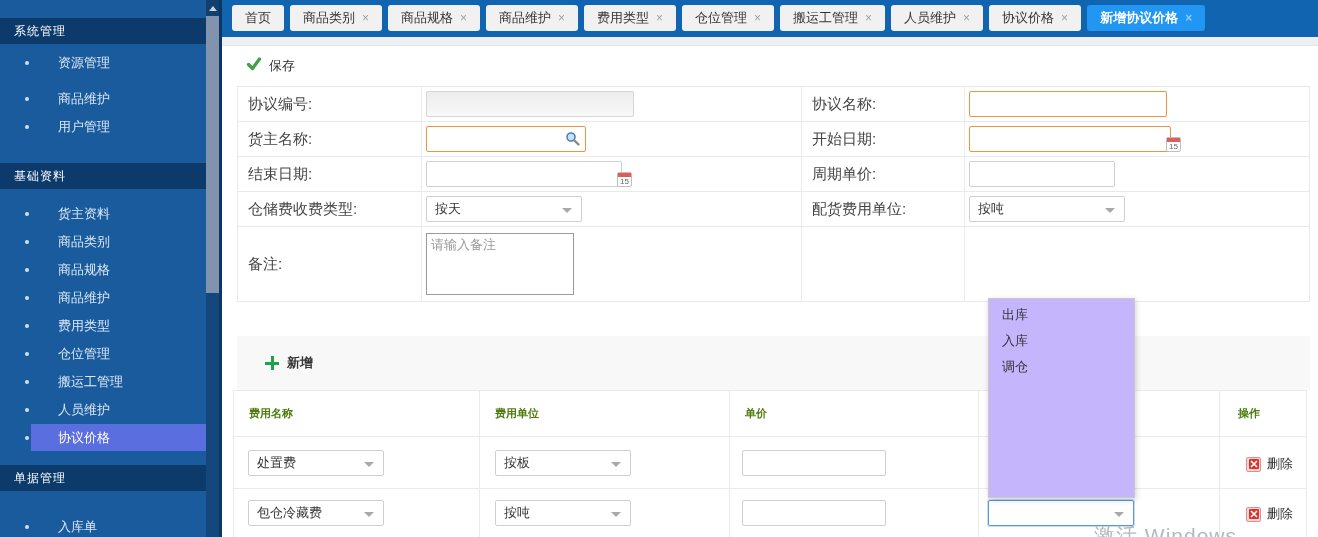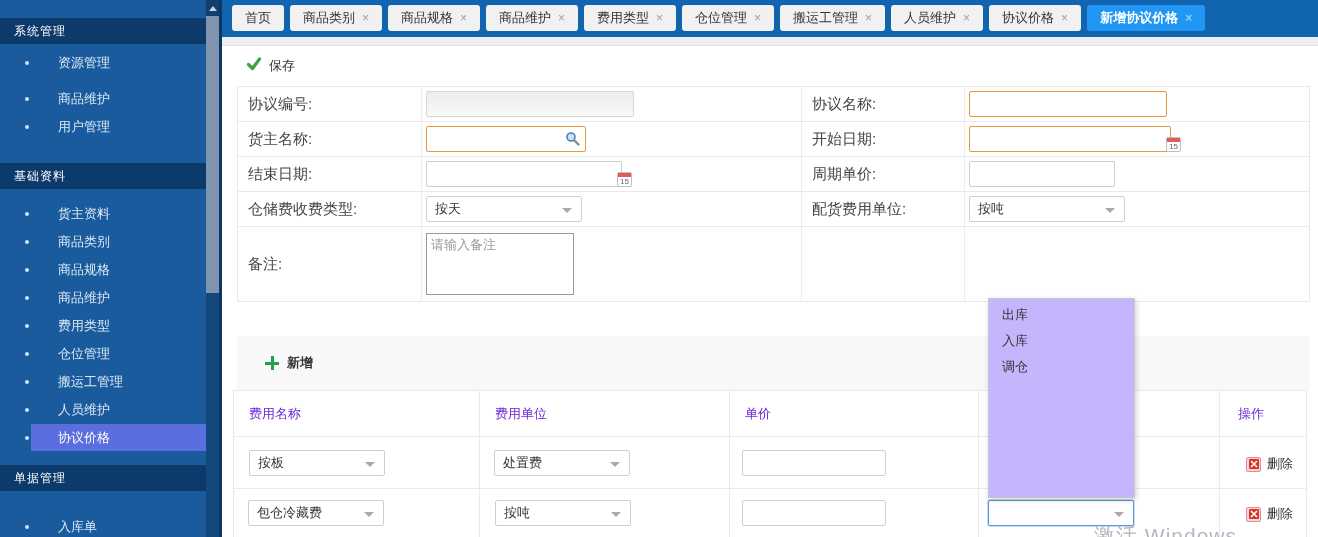--- a/index.html
+++ b/index.html
@@ -79,21 +79,21 @@
   .plus-icon::after  { content:""; position:absolute; left:5.5px; top:0; width:3px; height:14px; background:#21a14d; }
   .add-label { font-size:13px; font-weight:bold; color:#333; }
 
   
   .fee-table { position:absolute; left:11px; top:353px; width:1074px; border:1px solid #eaeaea; border-bottom:none; background:#fff; }
   .trow { display:grid; grid-template-columns:245px 250px 249px 241px 87px; }
   .trow + .trow { border-top:1px solid #eaeaea; }
   .trow.thead { height:45px; } .trow.r1 { height:52px; } .trow.r2 { height:112px; }
   .tcell { display:flex; align-items:flex-start; }
   .tcell + .tcell { border-left:1px solid #eaeaea; }
-  .thead .tcell { align-items:center; font-size:13px; font-weight:normal; color:#6d28d9; padding-left:15px; }
+  .thead .tcell { align-items:center; font-size:11px; font-weight:bold; color:#4d7c0f; padding-left:15px; }
   .thead .tcell.op { padding-left:18px; }
 
   .del-btn { display:flex; align-items:center; gap:6px; cursor:pointer; }
   .del-ico { width:15px; height:15px; background:#f9d7d7; border:1px solid #e08e8e; border-radius:2px;
              display:flex; align-items:center; justify-content:center; }
   .del-ico .sq { width:10px; height:10px; background:#d9342b; border-radius:1px;
                  display:flex; align-items:center; justify-content:center; }
   .del-label { font-size:13px; color:#333; }
 
   
@@ -302,28 +302,28 @@
       <div class="trow thead">
         <div class="tcell">费用名称</div>
         <div class="tcell">费用单位</div>
         <div class="tcell">单价</div>
         <div class="tcell"></div>
         <div class="tcell op">操作</div>
       </div>
 
       <div class="trow r1">
         <div class="tcell">
+          <div class="sel" style="margin-left:14px;margin-top:13px;width:136px">
+            <span>处置费</span>
+            <i class="caret"></i>
+          </div>
+        </div>
+        <div class="tcell">
           <div class="sel" style="margin-left:15px;margin-top:13px;width:136px">
             <span>按板</span>
-            <i class="caret"></i>
-          </div>
-        </div>
-        <div class="tcell">
-          <div class="sel" style="margin-left:14px;margin-top:13px;width:136px">
-            <span>处置费</span>
             <i class="caret"></i>
           </div>
         </div>
         <div class="tcell">
           <input class="inp" style="margin-left: 12px; margin-top: 13px; width: 144px;">
         </div>
         <div class="tcell"></div>
         <div class="tcell">
           <div class="del-btn" style="margin-left:26px;margin-top:18px">
             <span class="del-ico">

